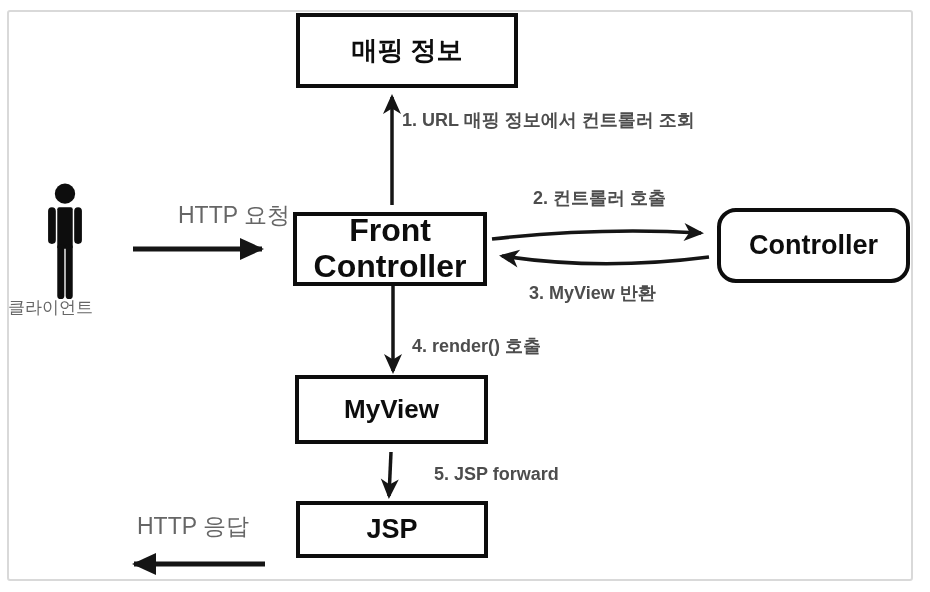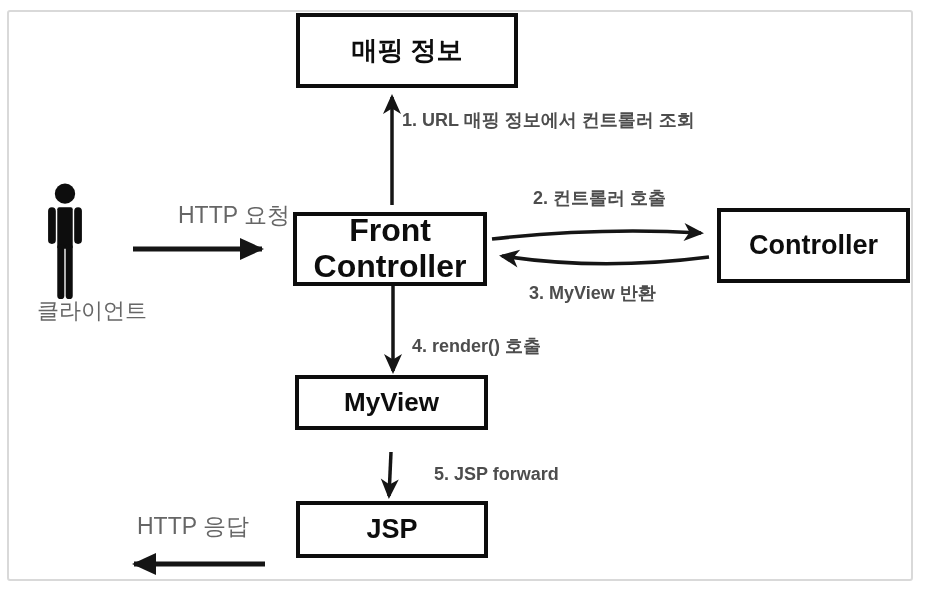--- a/index.html
+++ b/index.html
@@ -18,43 +18,43 @@
     background: #ffffff;
     border: 4px solid #0d0d0d;
     display: flex; align-items: center; justify-content: center;
     text-align: center;
     font-weight: 700; color: #0d0d0d;
     line-height: 1.12;
     z-index: 3;
   }
   .box-mapping        { left: 296px; top: 13px;  width: 222px; height: 75px; font-size: 26px; }
   .box-front-controller { left: 293px; top: 212px; width: 194px; height: 74px; font-size: 32px; padding: 6px 26px; }
-  .box-controller     { left: 717px; top: 208px; width: 193px; height: 75px; font-size: 27px; }
-  .box-myview         { left: 295px; top: 375px; width: 193px; height: 55px; font-size: 26px; }
+  .box-controller     { left: 717px; top: 208px; width: 193px; height: 75px; font-size: 27px; border-radius: 19px; }
+  .box-myview         { left: 295px; top: 375px; width: 193px; height: 69px; font-size: 26px; }
   .box-jsp            { left: 296px; top: 501px; width: 192px; height: 57px; font-size: 27px; }
 
   .step-label {
     position: absolute;
     font-weight: 700; font-size: 18px; color: #4d4d4d;
     white-space: nowrap; z-index: 2;
   }
   .step1 { left: 402px; top: 108px; }
   .step2 { left: 533px; top: 186px; }
   .step3 { left: 529px; top: 281px; text-align: right; }
   .step4 { left: 412px; top: 334px; }
   .step5 { left: 410px; top: 464px; margin-left: 24px; }
 
   .flow-label {
     position: absolute;
     font-weight: 400; font-size: 23px; color: #666666;
     white-space: nowrap; z-index: 2;
   }
   .lbl-http   { left: 139px; top: 200px; margin-left: 39px; }
   .lbl-html   { left: 137px; top: 511px; }
-  .lbl-client { left: 8px;   top: 296px; font-size: 22px; padding-left: 29px; }
+  .lbl-client { left: 8px;   top: 296px; font-size: 17px; }
 
   .person {
     position: absolute; left: 36px; top: 183px; width: 58px; height: 118px; z-index: 2;
   }
 
   .arrows-layer {
     position: absolute; left: 0; top: 0; width: 930px; height: 592px;
     z-index: 1; pointer-events: none;
   }
 </style>

